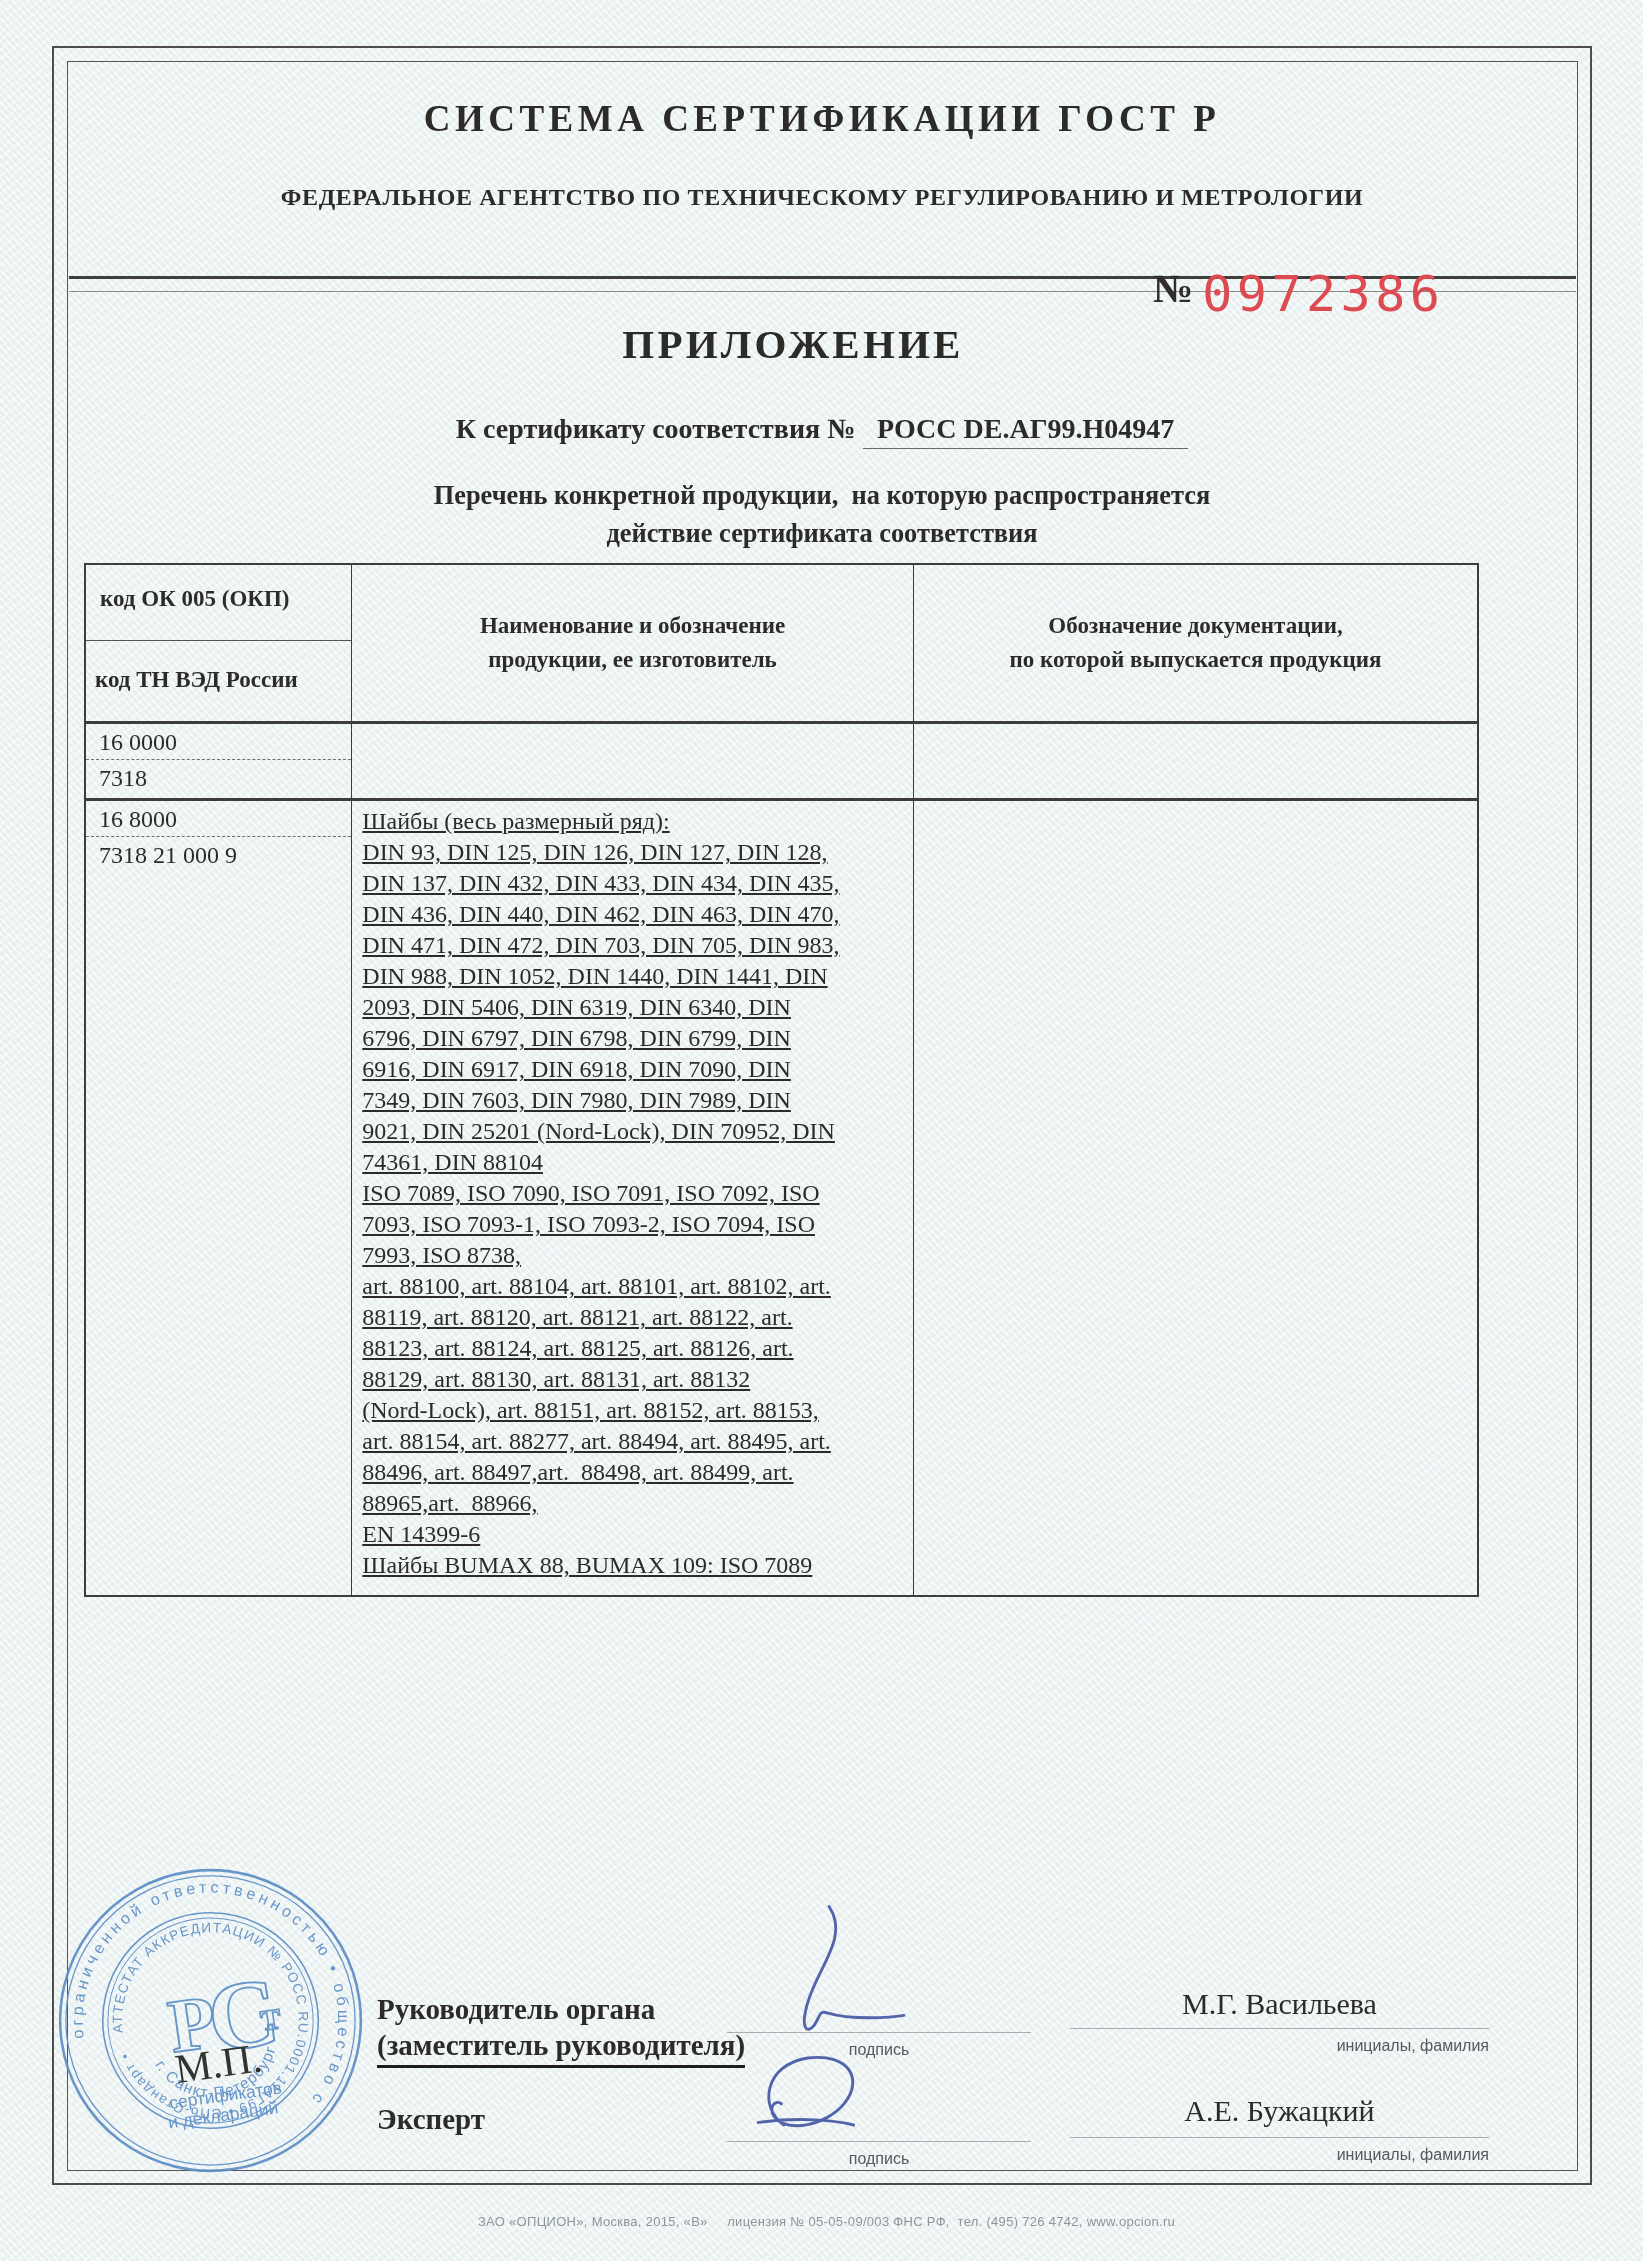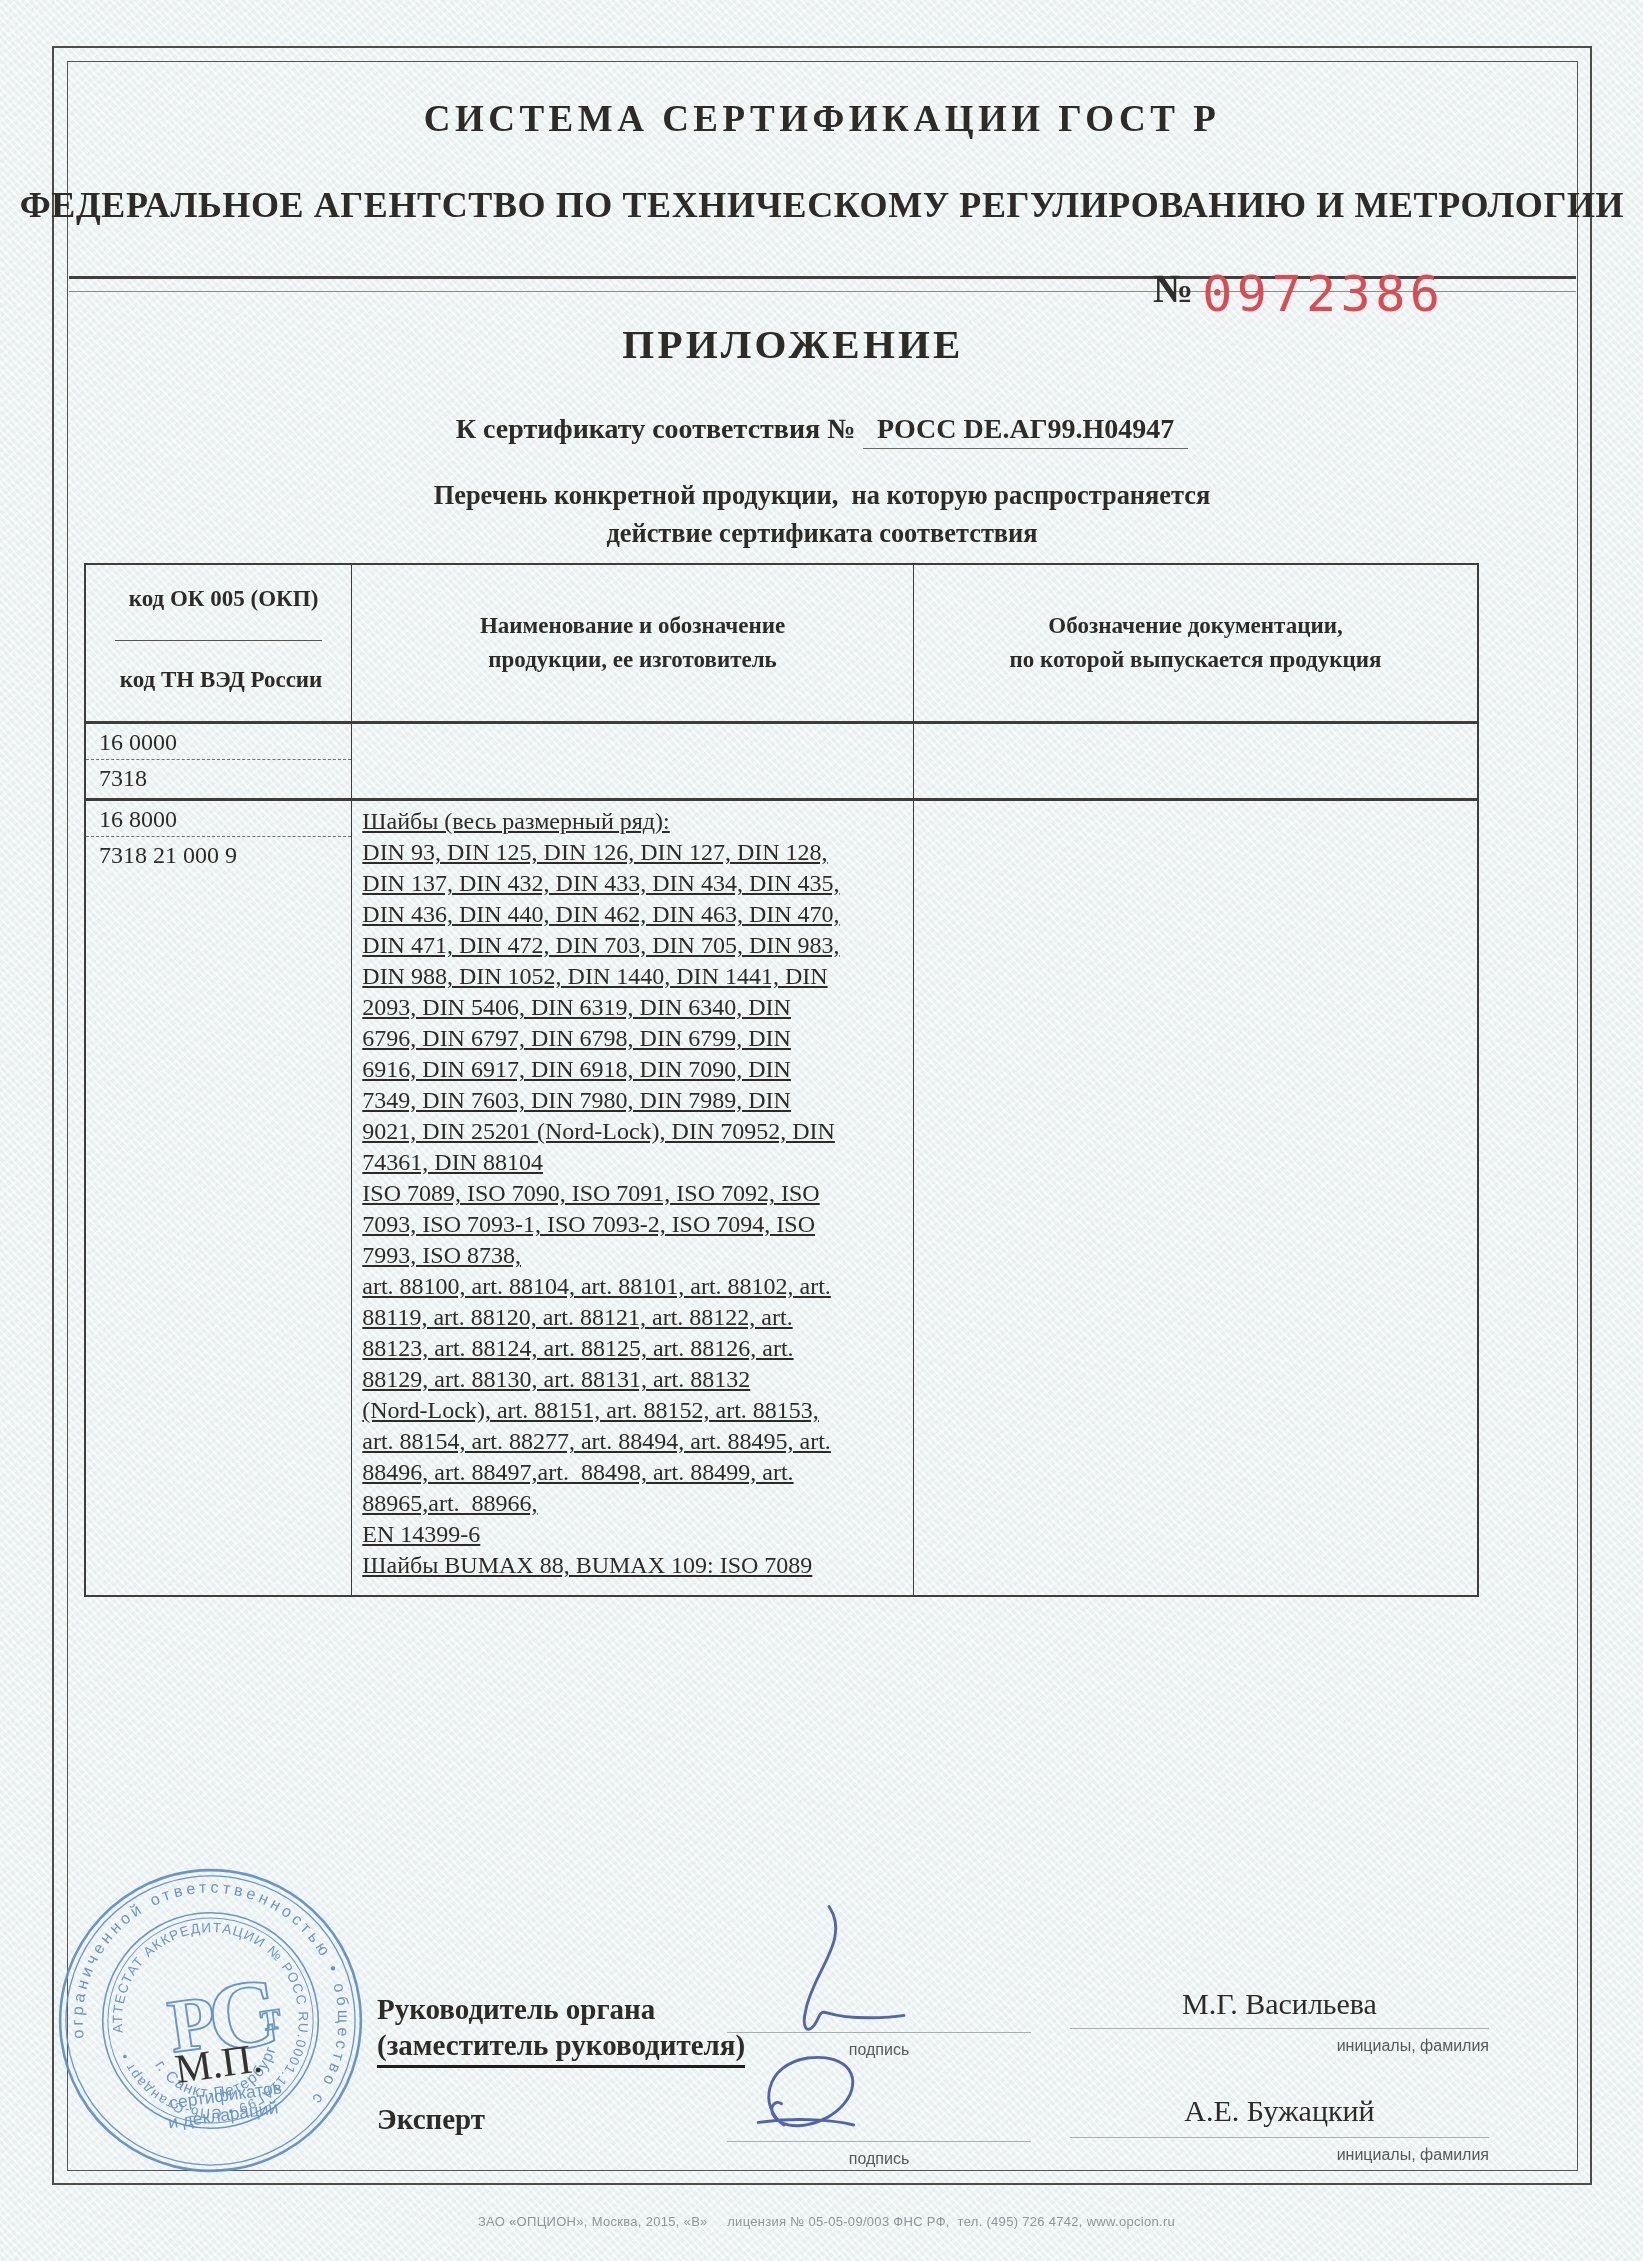--- a/index.html
+++ b/index.html
@@ -20,35 +20,35 @@
   .keepws{white-space:pre-wrap;}
 
   
   .frame-outer{left:52px;top:46px;right:52px;bottom:76px;border:2.6px solid #4e4d49;}
   .frame-inner{left:67px;top:61px;right:66px;bottom:90px;border:1.9px solid #55544f;}
   .rule-a{left:69px;right:68px;top:276px;height:3.2px;background:#403f3b;}
   .rule-b{left:69px;right:68px;top:291px;height:1.3px;background:#8b8b86;}
 
   
   .t-system{top:97px;font-size:37px;font-weight:bold;letter-spacing:4.5px;}
-  .t-agency{top:184px;font-size:36px;font-weight:bold;letter-spacing:0.6px;}
+  .t-agency{top:184px;font-size:24px;font-weight:bold;letter-spacing:0.6px;}
   .no-block{left:1153px;top:269px;white-space:nowrap;}
   .no-sign{font-size:40px;font-weight:bold;color:#2f2e2c;vertical-align:top;line-height:1;}
   .no-digits{font-family:"DejaVu Sans Mono", monospace;font-size:50px;color:#de4a52;letter-spacing:4.5px;line-height:1;vertical-align:top;margin-left:9px;font-weight:normal;}
   .t-prilozhenie{top:320px;font-size:41px;font-weight:bold;letter-spacing:3.2px;transform:translateX(-29px);}
   .t-cert{top:413px;font-size:28px;font-weight:bold;}
   .t-cert .cert-no{border-bottom:1.3px solid #6b6b66;padding:0 14px 3.9px 14px;margin-left:7.7px;}
   .t-sub1{top:480px;font-size:26.4px;font-weight:bold;}
   .t-sub2{top:518px;font-size:26.4px;font-weight:bold;}
 
   
   .tbl{left:84px;top:563px;width:1391px;border:2.6px solid #3e3d39;}
   .tr{display:grid;grid-template-columns:266px 562px 1fr;}
   .tbl-head{border-bottom:3.9px solid #3e3d39;}
-  .cell{box-sizing:border-box;align-items:center;}
+  .cell{box-sizing:border-box;}
   .bR{border-right:1.3px solid #3e3d39;}
   .h1{display:flex;flex-direction:column;}
   .h1a{height:76px;padding:20.6px 3.9px 0 14px;font-size:23px;font-weight:bold;border-bottom:1.9px solid #55544f;box-sizing:border-box;}
   .h1b{height:80px;padding:26px 3.9px 0 9px;font-size:23px;font-weight:bold;box-sizing:border-box;}
   .hmid{display:flex;align-items:center;justify-content:center;text-align:center;font-size:23px;font-weight:bold;line-height:1.5;}
   .row1{border-bottom:3.2px solid #3e3d39;}
   .codes{font-size:24px;padding:2.6px 0 5.2px 0;}
   .codes .code-line{padding-left:13px;line-height:1.25;}
   .dotsep{border-top:1.9px dashed #70706a;margin:2.6px 0;}
   .prodcell{padding:5.2px 5.2px 14px 10.3px;font-size:24px;line-height:31px;text-decoration:underline;}

